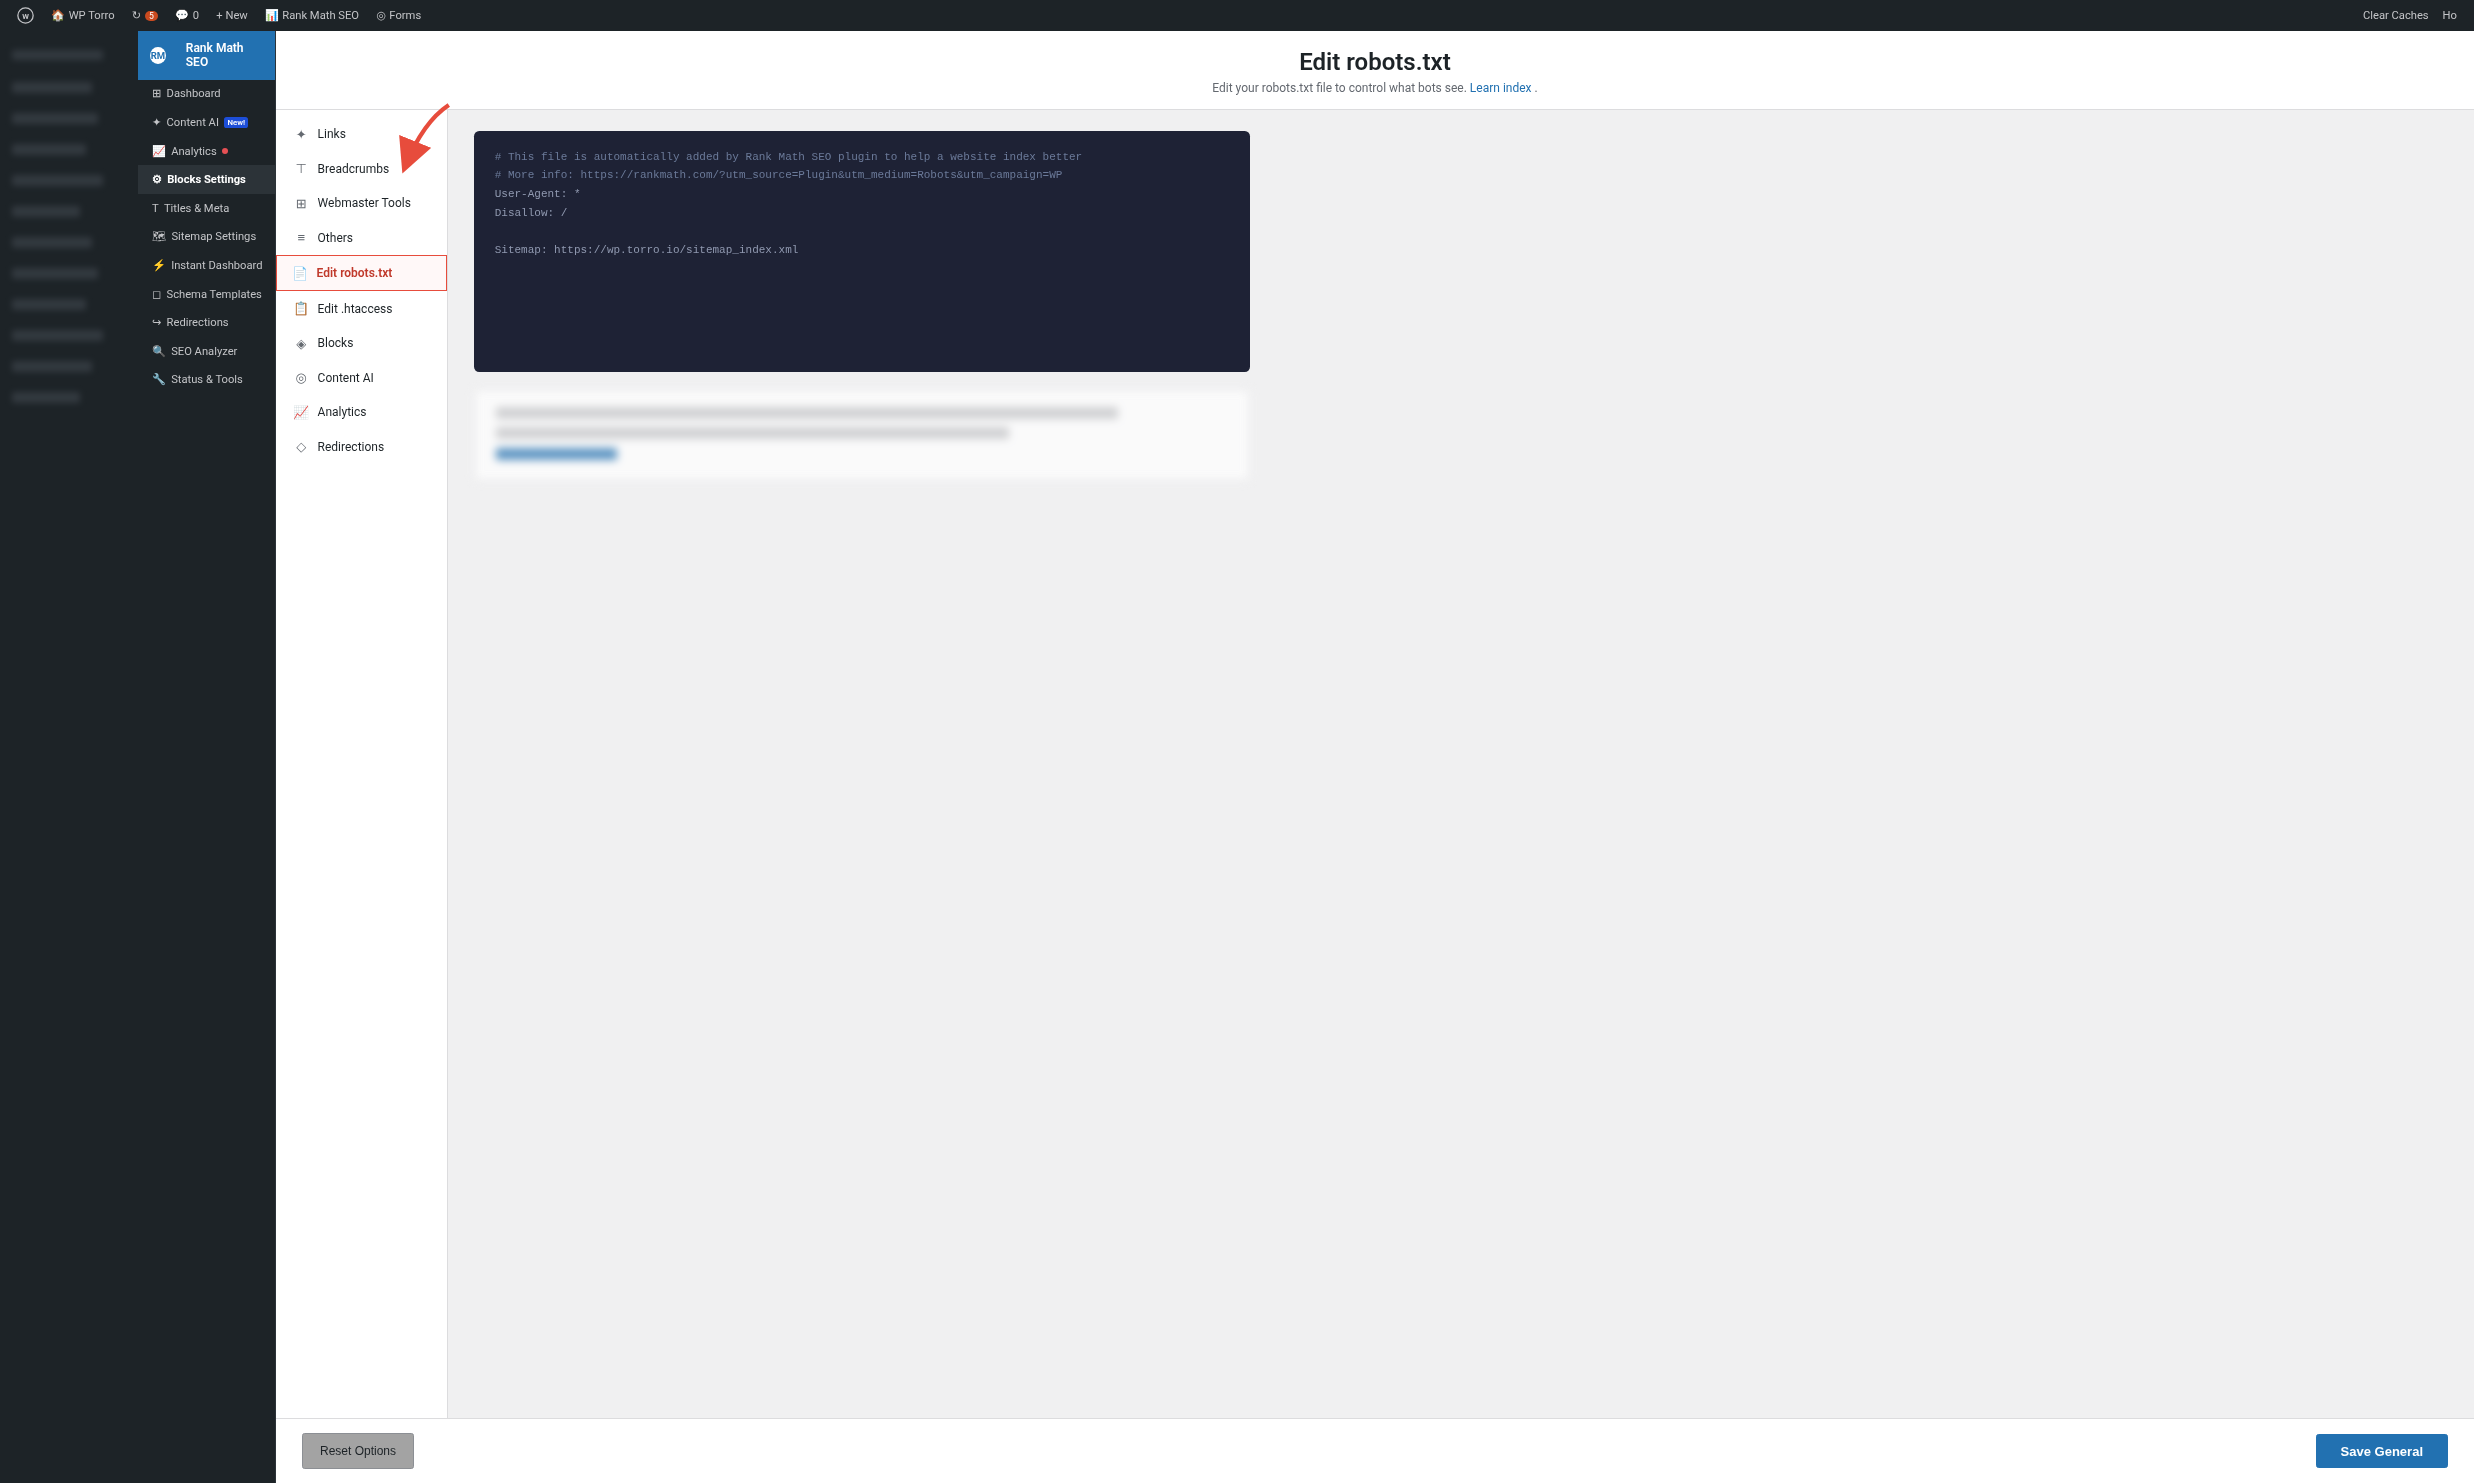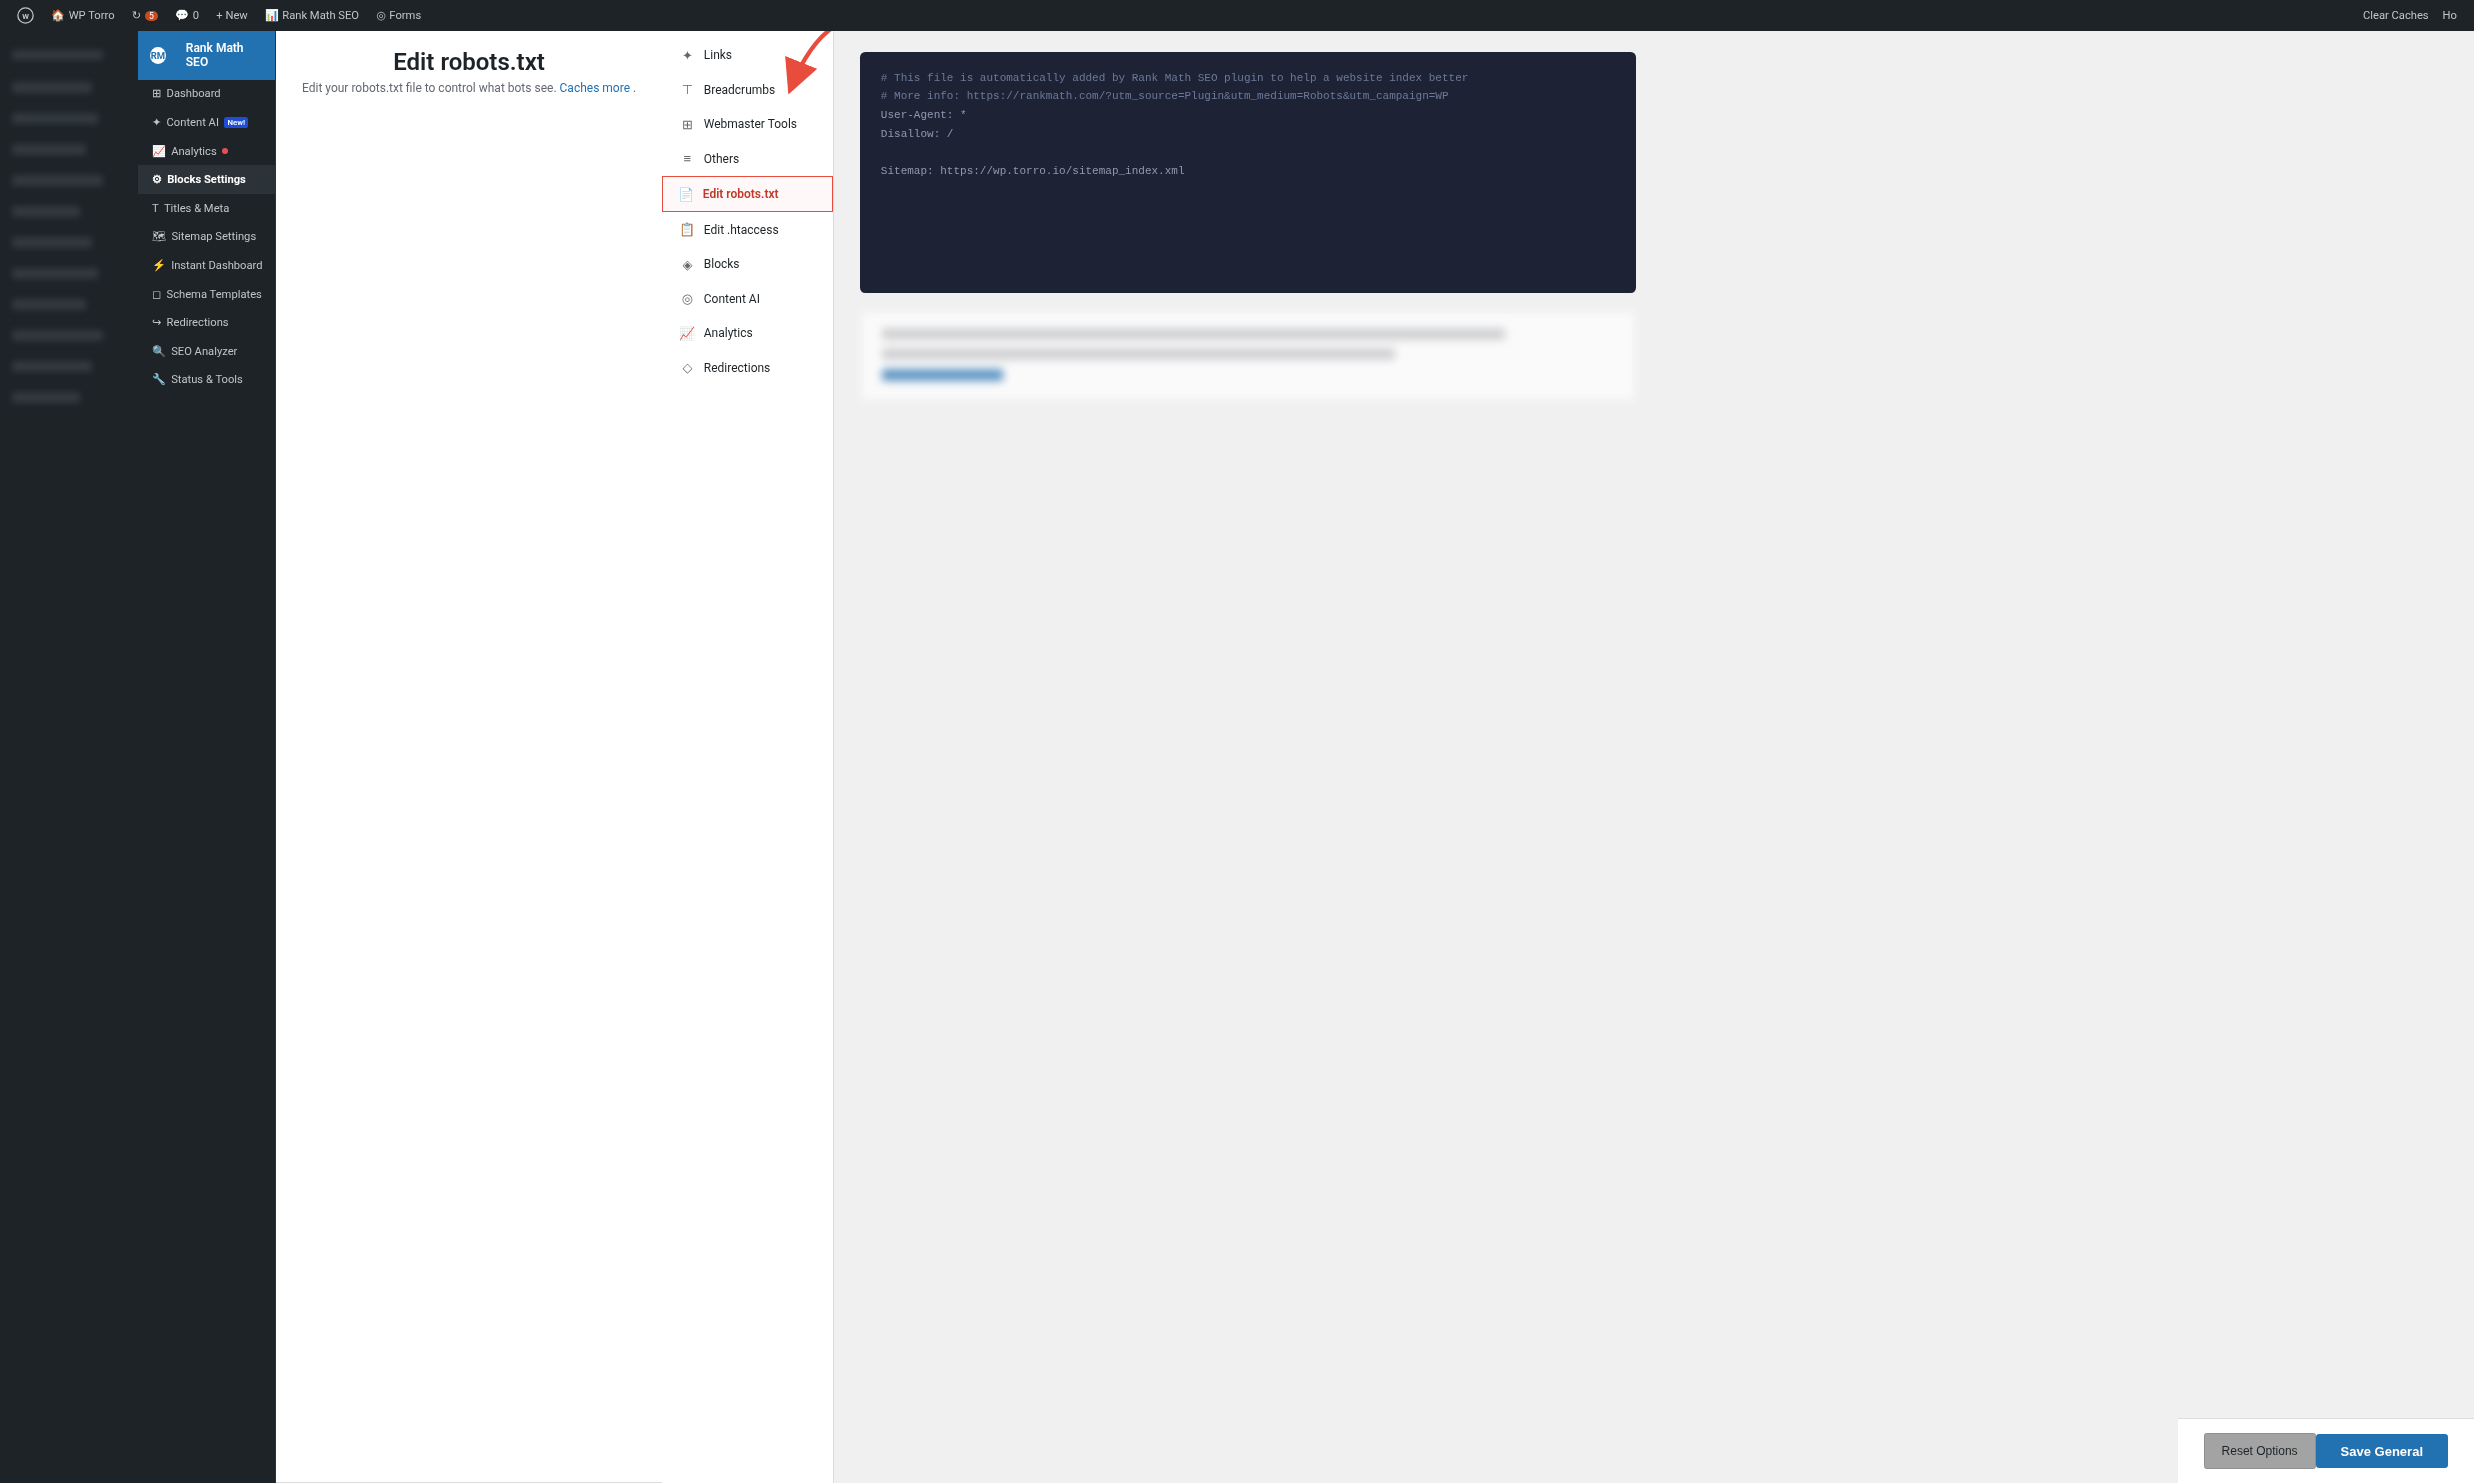--- a/index.html
+++ b/index.html
@@ -129,21 +129,21 @@
       background: #e65054;
       border-radius: 50%;
       display: inline-block;
     }
 
     
     .main-content {
       flex: 1;
       background: #f0f0f1;
       display: flex;
-      flex-direction: row;
+      flex-direction: column;
       justify-content: center;
     }
 
     
     .page-header {
       background: #fff;
       border-bottom: 0.9px solid #dcdcde;
       padding: 17px 26px 13.8px;
       text-align: center;
     }
@@ -446,21 +446,21 @@
       <span>Status &amp; Tools</span>
     </div>
   </div>
 
   <div class="main-content">
 
     <div class="page-header">
       <h1>Edit robots.txt</h1>
       <p>
         <span>Edit your robots.txt file to control what bots see.</span>
-        <a href="#">Caches more</a>
+        <a href="#">Learn index</a>
         <span>.</span>
       </p>
     </div>
 
     <div class="content-body">
 
       <div class="secondary-sidebar">
         <div class="sec-menu-item">
           <span class="menu-icon">✦</span>
           <span>Links</span>

